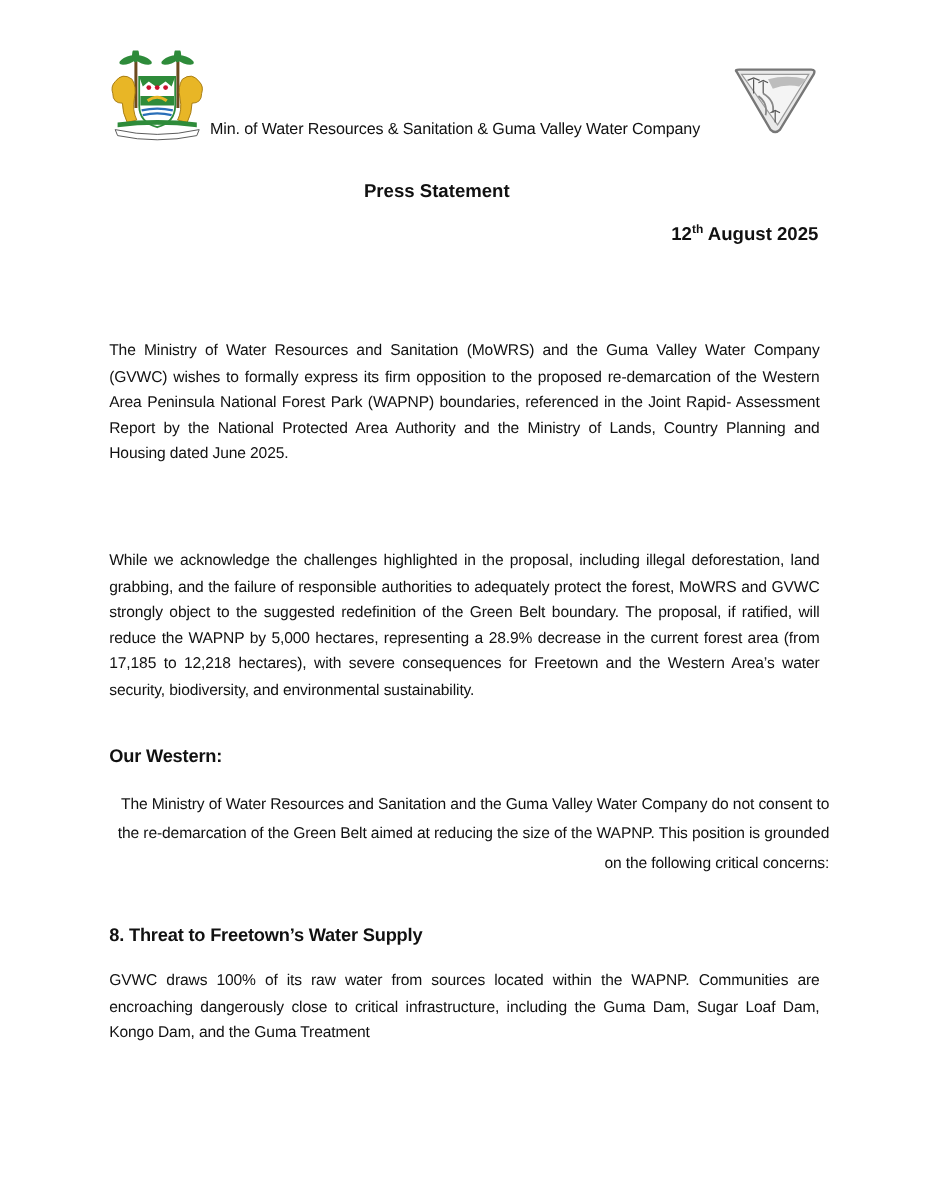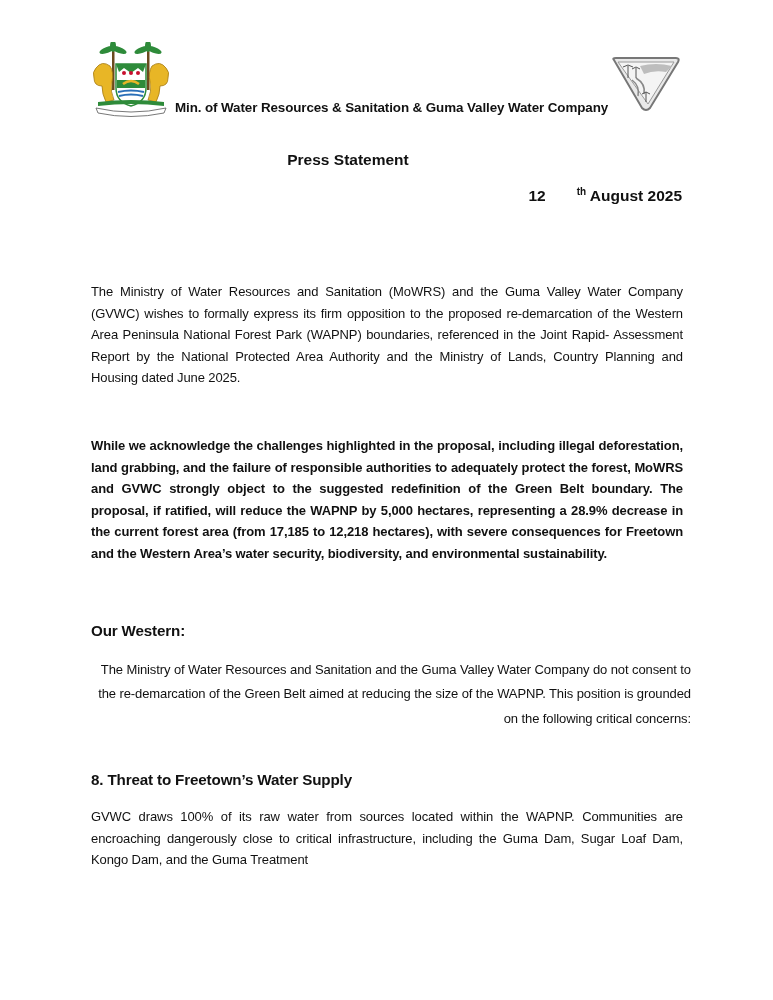--- a/index.html
+++ b/index.html
@@ -8,45 +8,45 @@
     font-family: "Liberation Sans", "DejaVu Sans", sans-serif;
     color: #111111;
   }
   .page { position: absolute; left: 0; top: 0; width: 773px; height: 1000px; }
 
   
   .coat { position: absolute; left: 88px; top: 42px; width: 86px; height: 76px; }
   .gvwc-logo { position: absolute; left: 610px; top: 56px; width: 72px; height: 56px; }
   .letterhead-text {
     position: absolute; left: 175px; top: 100px;
-    font-weight: bold; font-size: 13.4px; letter-spacing: -0.1px; white-space: nowrap;
+    font-weight: normal; font-size: 13.4px; letter-spacing: -0.1px; white-space: nowrap;
   }
 
   .press-title {
     position: absolute; left: 0; width: 686px; top: 151px; text-align: center;
-    font-weight: bold; font-size: 15.5px; padding-left: 0px;
+    font-weight: bold; font-size: 15.5px; padding-left: 16px;
   }
   .press-title span { margin-left: 10px; }
   .date {
     position: absolute; right: 91px; top: 186px; font-weight: bold; font-size: 15.5px;
     white-space: nowrap;
   }
-  .date sup { font-size: 10px; vertical-align: 6px; margin-left: 31px; }
+  .date sup { font-size: 10px; vertical-align: 6px; }
 
   .headline {
     position: absolute; left: 91px; top: 218px; width: 600px;
     font-weight: bold; font-size: 15.2px; line-height: 24px; letter-spacing: -0.15px;
   }
 
   .para {
     position: absolute; left: 91px; width: 592px;
     font-size: 13px; line-height: 21.6px; text-align: justify; letter-spacing: -0.1px;
   }
   .p1 { top: 281px; }
-  .p2 { top: 435px; font-weight: bold; }
+  .p2 { top: 456px; }
   .section-h {
     position: absolute; left: 91px; font-weight: bold; font-size: 15.2px; letter-spacing: -0.15px;
   }
   .h-position { top: 622px; }
   .p3 { top: 658px; width: 600px; text-align: right; line-height: 24.3px; }
   .h-threat { top: 771px; }
   .p4 { top: 806px; }
 </style>
 </head>
 <body>

